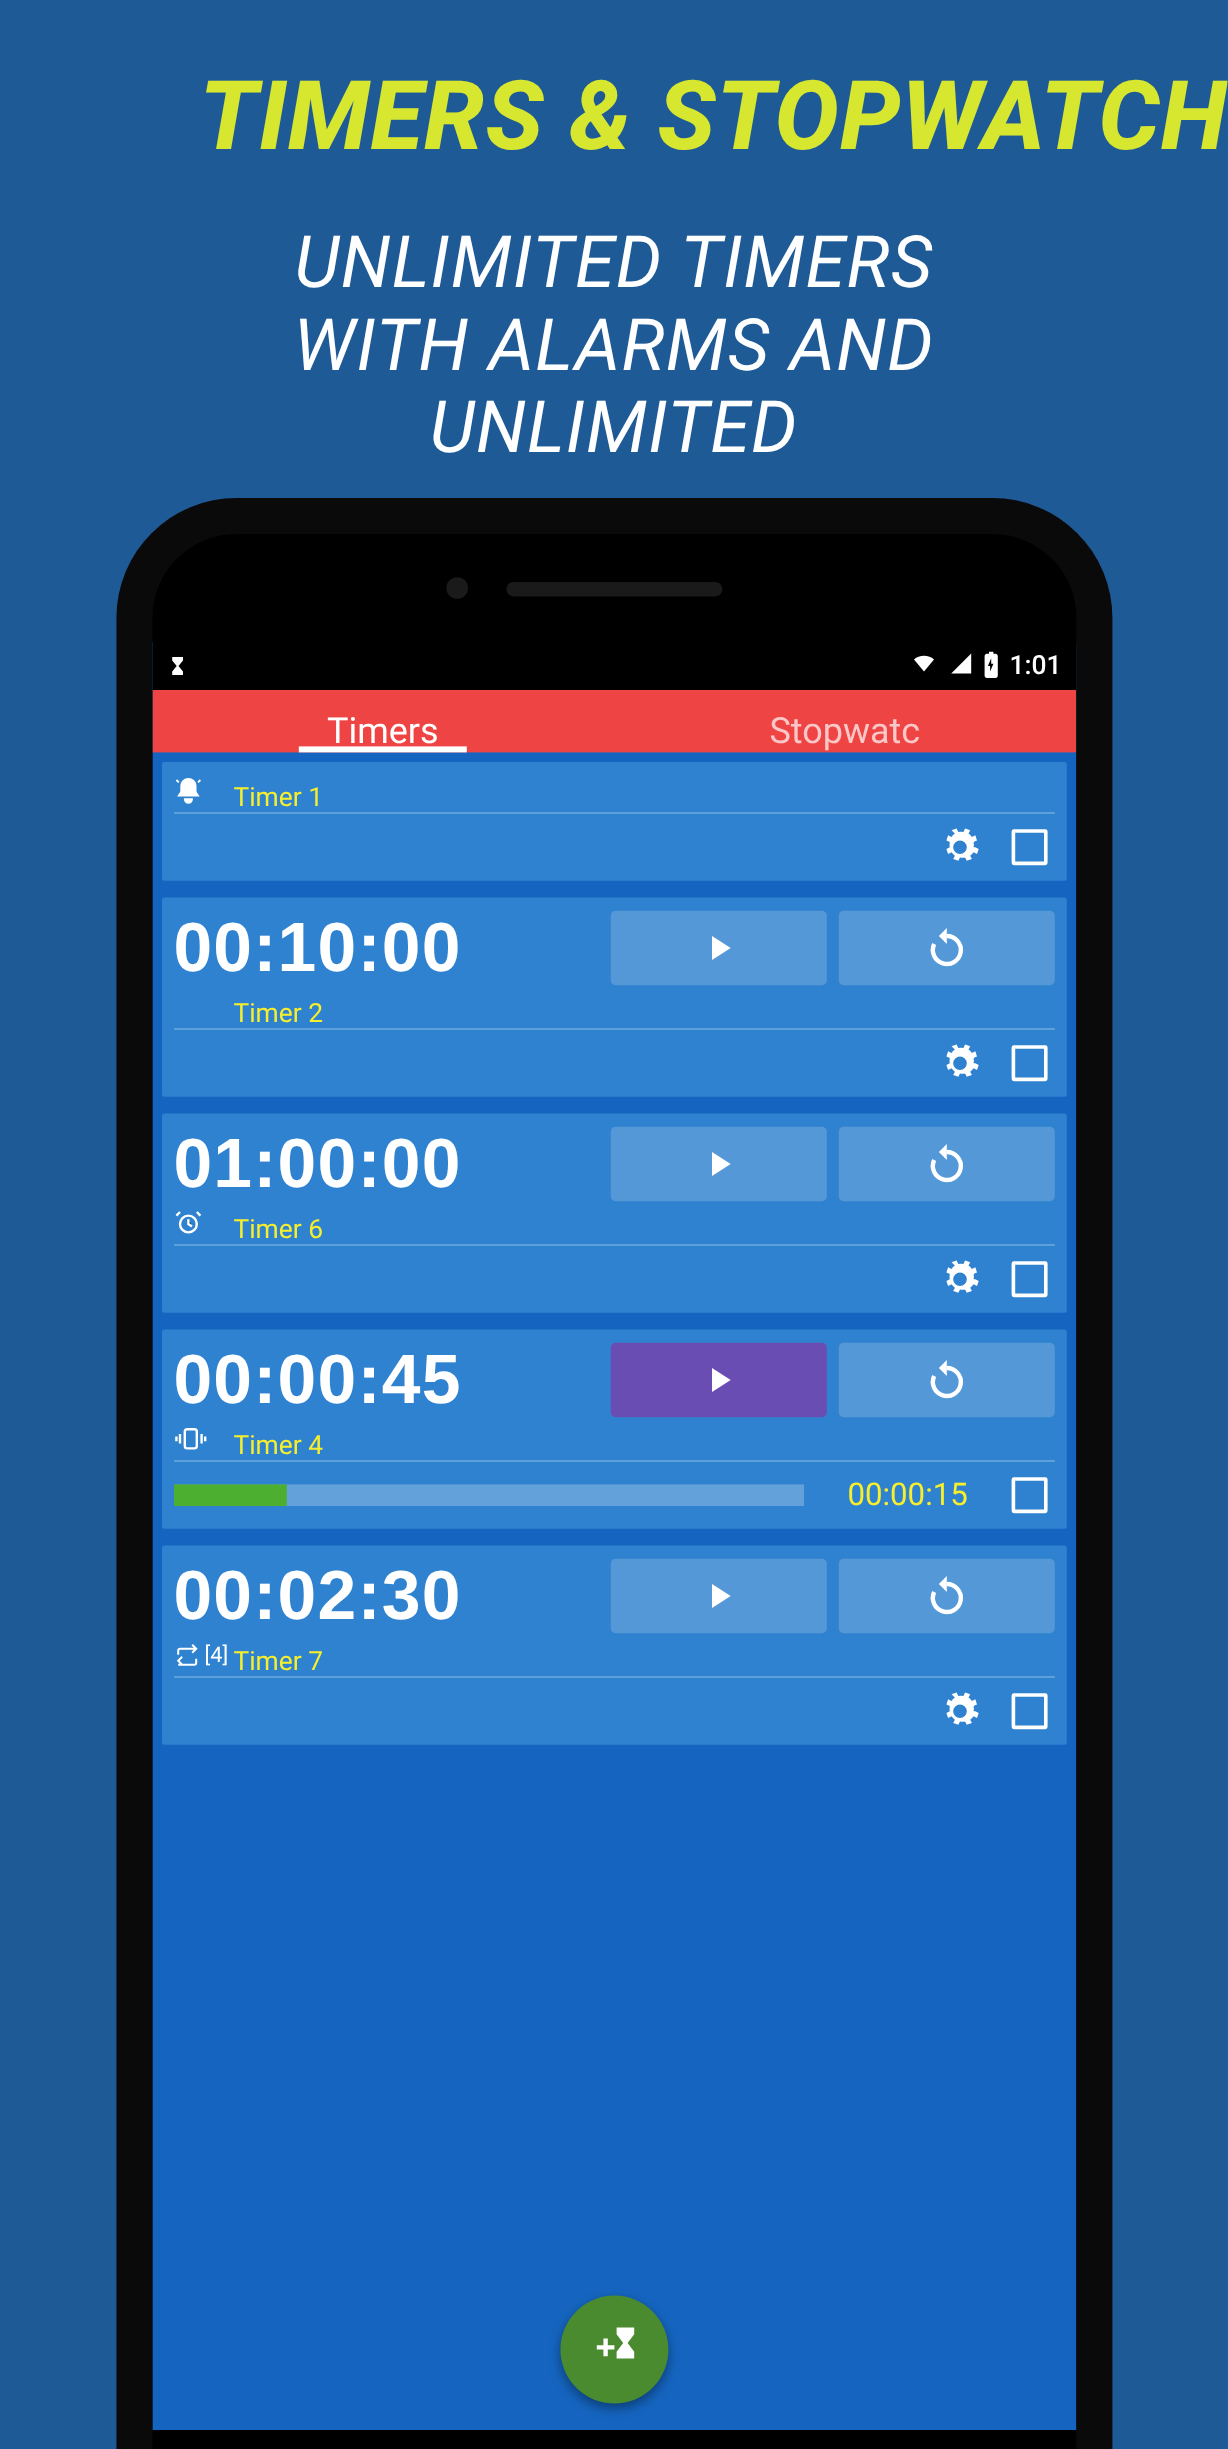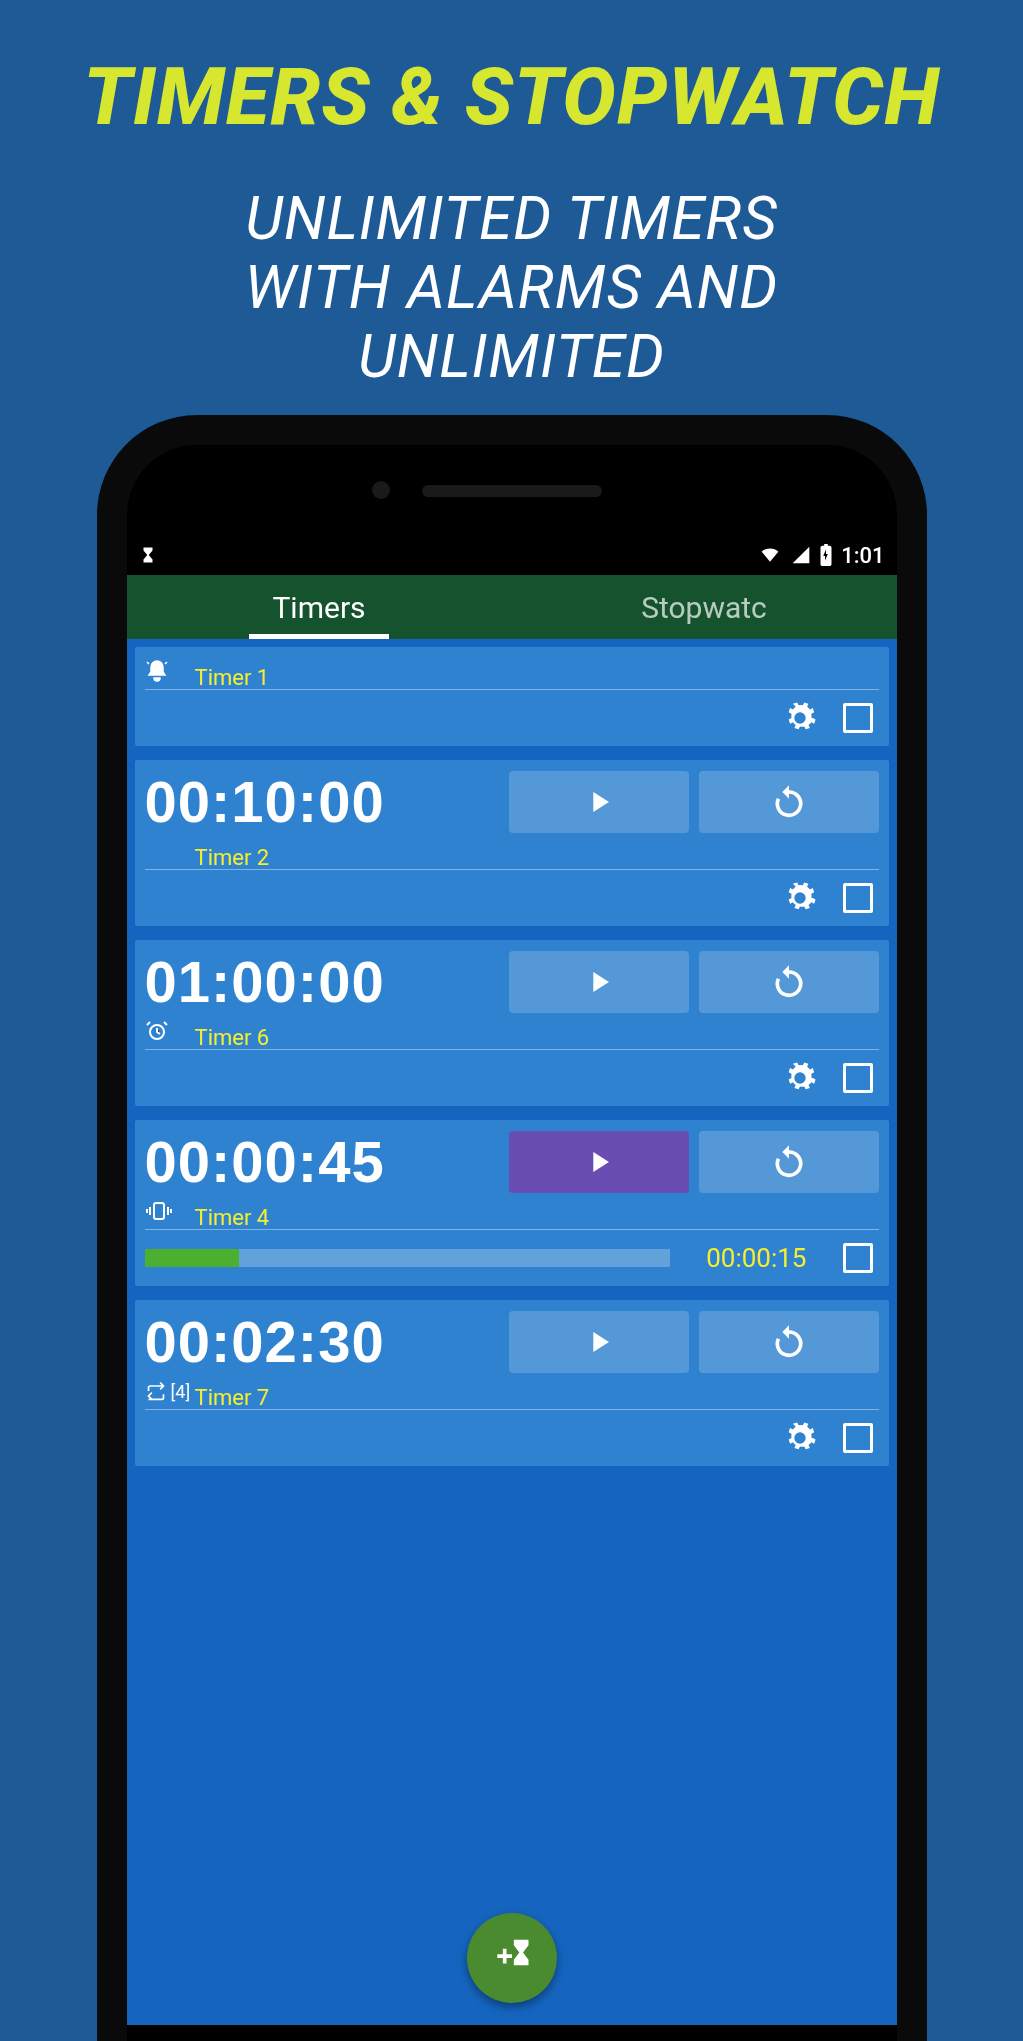--- a/index.html
+++ b/index.html
@@ -4,21 +4,21 @@
 <style>
   * { box-sizing: border-box; margin: 0; padding: 0; }
   html, body { width: 1023px; height: 2041px; }
   body {
     background: #1e5a96;
     font-family: Roboto, Arial, sans-serif;
     -webkit-font-smoothing: antialiased;
     overflow: hidden;
   }
   .promo-title {
-    text-align: center;
+    text-align: right;
     color: #d7e62f;
     font-size: 80px;
     font-weight: 800;
     padding-top: 50px;
     font-style: italic;
     letter-spacing: 1px;
   }
   .promo-sub {
     text-align: center;
     color: #ffffff;
@@ -70,28 +70,29 @@
   }
   .statusbar {
     height: 40px;
     background: #000;
     display: flex;
     align-items: center;
     justify-content: space-between;
     padding: 0 12px;
     color: #fff;
   }
-  .statusbar .left, .statusbar .right { display: flex; align-items: center; gap: 8px; }
+  .statusbar .left, .statusbar .right { display: flex; gap: 8px; }
   .statusbar .time { font-size: 22px; font-weight: 500; }
   .tabbar {
-    height: 64px;
-    background: #14532d;
+    height: 52px;
+    background: #ef4444;
     display: flex;
     color: #fff;
     font-size: 30px;
+    align-items: flex-end;
   }
   .tab {
     flex: 1;
     display: flex;
     align-items: center;
     justify-content: center;
     position: relative;
   }
   .tab.inactive { color: rgba(255,255,255,0.7); }
   .tab.active::after {

